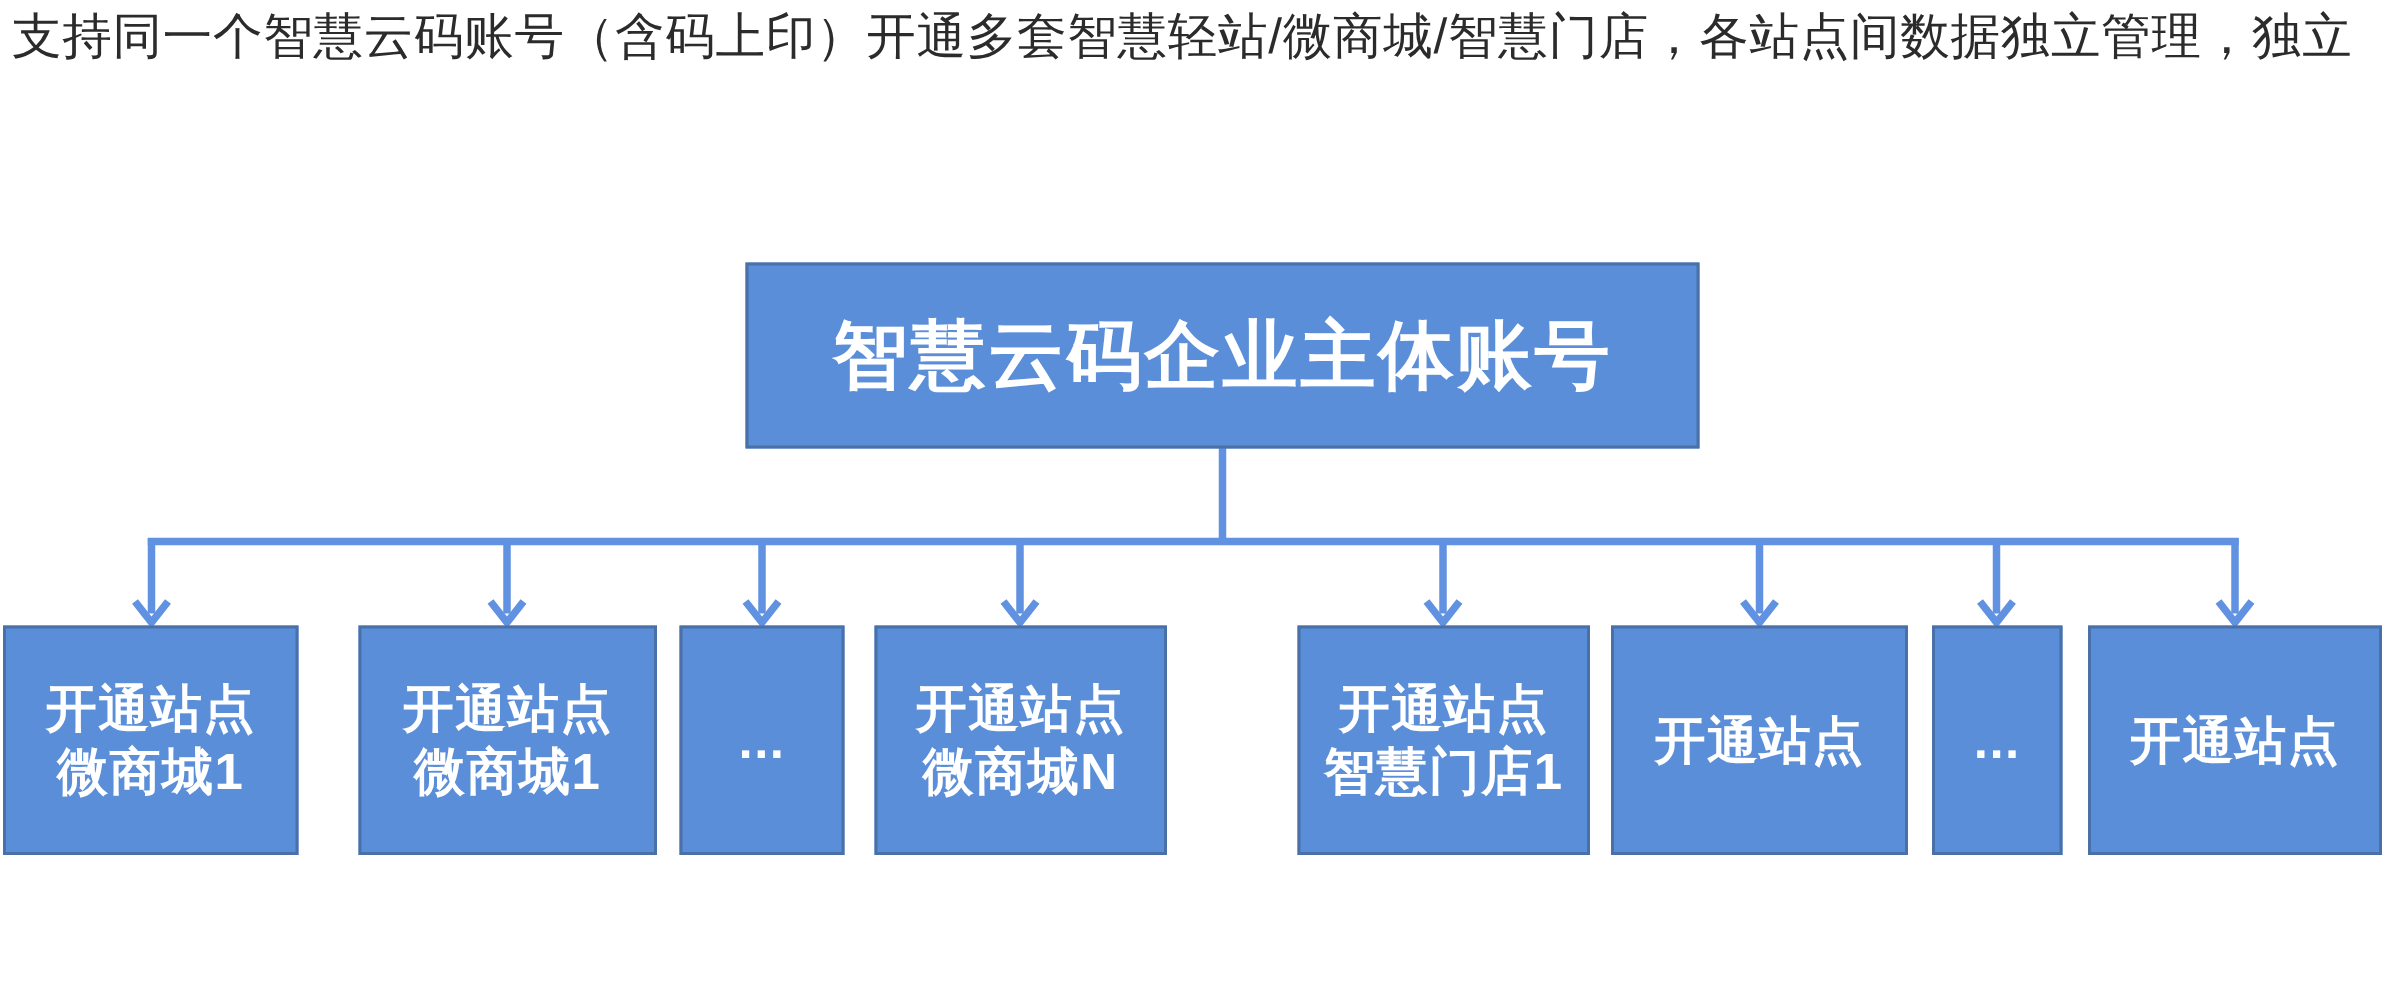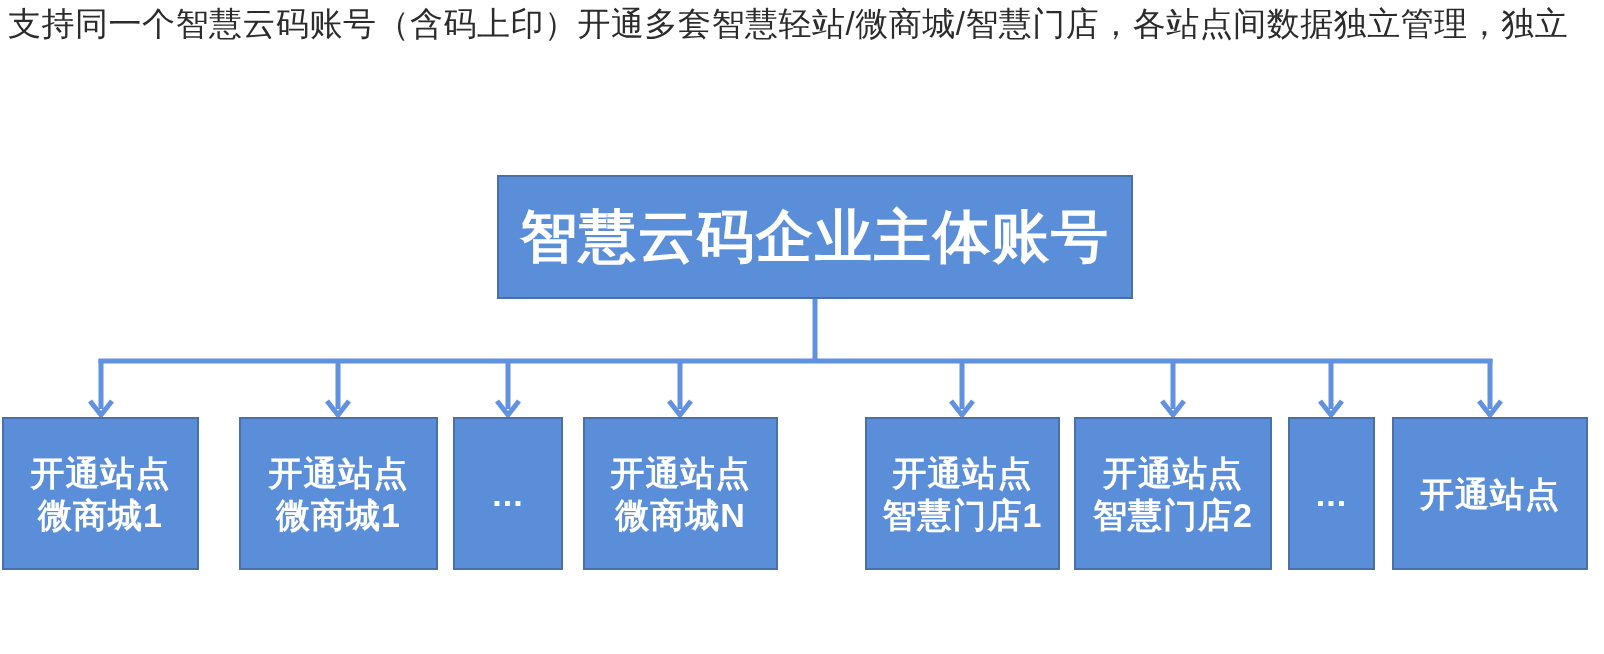--- a/index.html
+++ b/index.html
@@ -33,21 +33,21 @@
     border:2.5px solid var(--box-border);
     box-sizing:border-box;
     display:flex;flex-direction:column;
     align-items:center;justify-content:center;
     color:var(--text-light);
     font-weight:bold;
     text-align:center;
   }
   .node.root{
     left:497px;top:175px;width:636px;height:124px;
-    font-size:57px;letter-spacing:2px;
+    font-size:50px;letter-spacing:2px;
   }
   .node.child{
     top:417px;height:153px;
     font-size:34px;line-height:42px;letter-spacing:1px;
   }
 </style>
 </head>
 <body>
 
 <div class="stage">
@@ -107,21 +107,20 @@
     <span>微商城N</span>
   </div>
 
   <div class="node child" style="left:865px;width:195px">
     <span>开通站点</span>
     <span>智慧门店1</span>
   </div>
 
   <div class="node child" style="left:1074px;width:198px">
     <span>开通站点</span>
-    <span>智慧门店2</span>
   </div>
 
   <div class="node child" style="left:1288px;width:87px">
     <span>...</span>
     <span></span>
   </div>
 
   <div class="node child" style="left:1392px;width:196px">
     <span>开通站点</span>
   </div>

